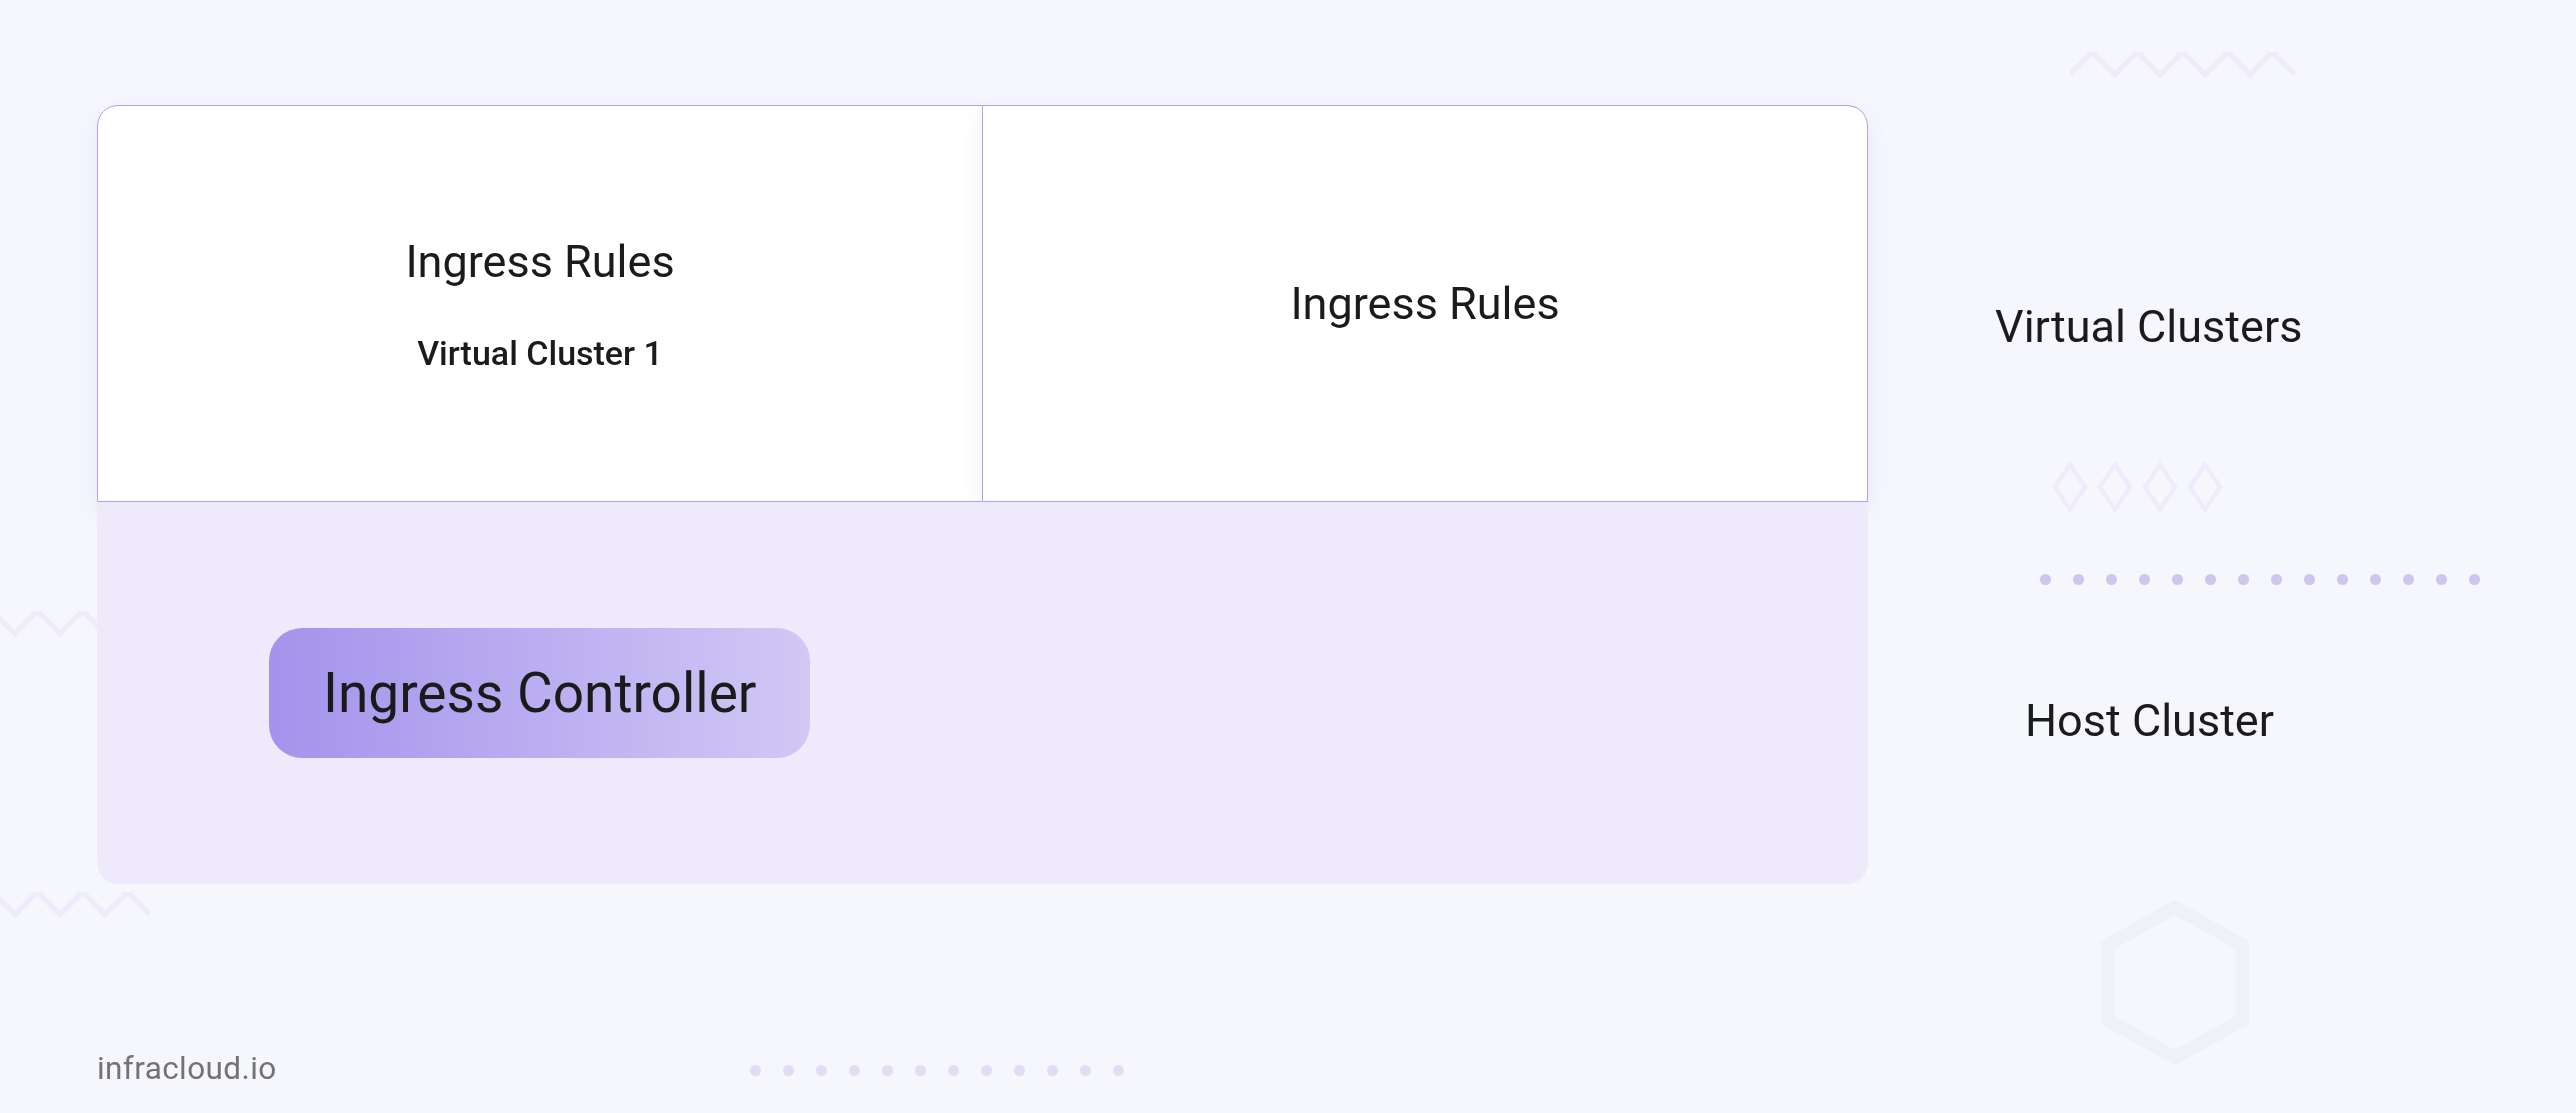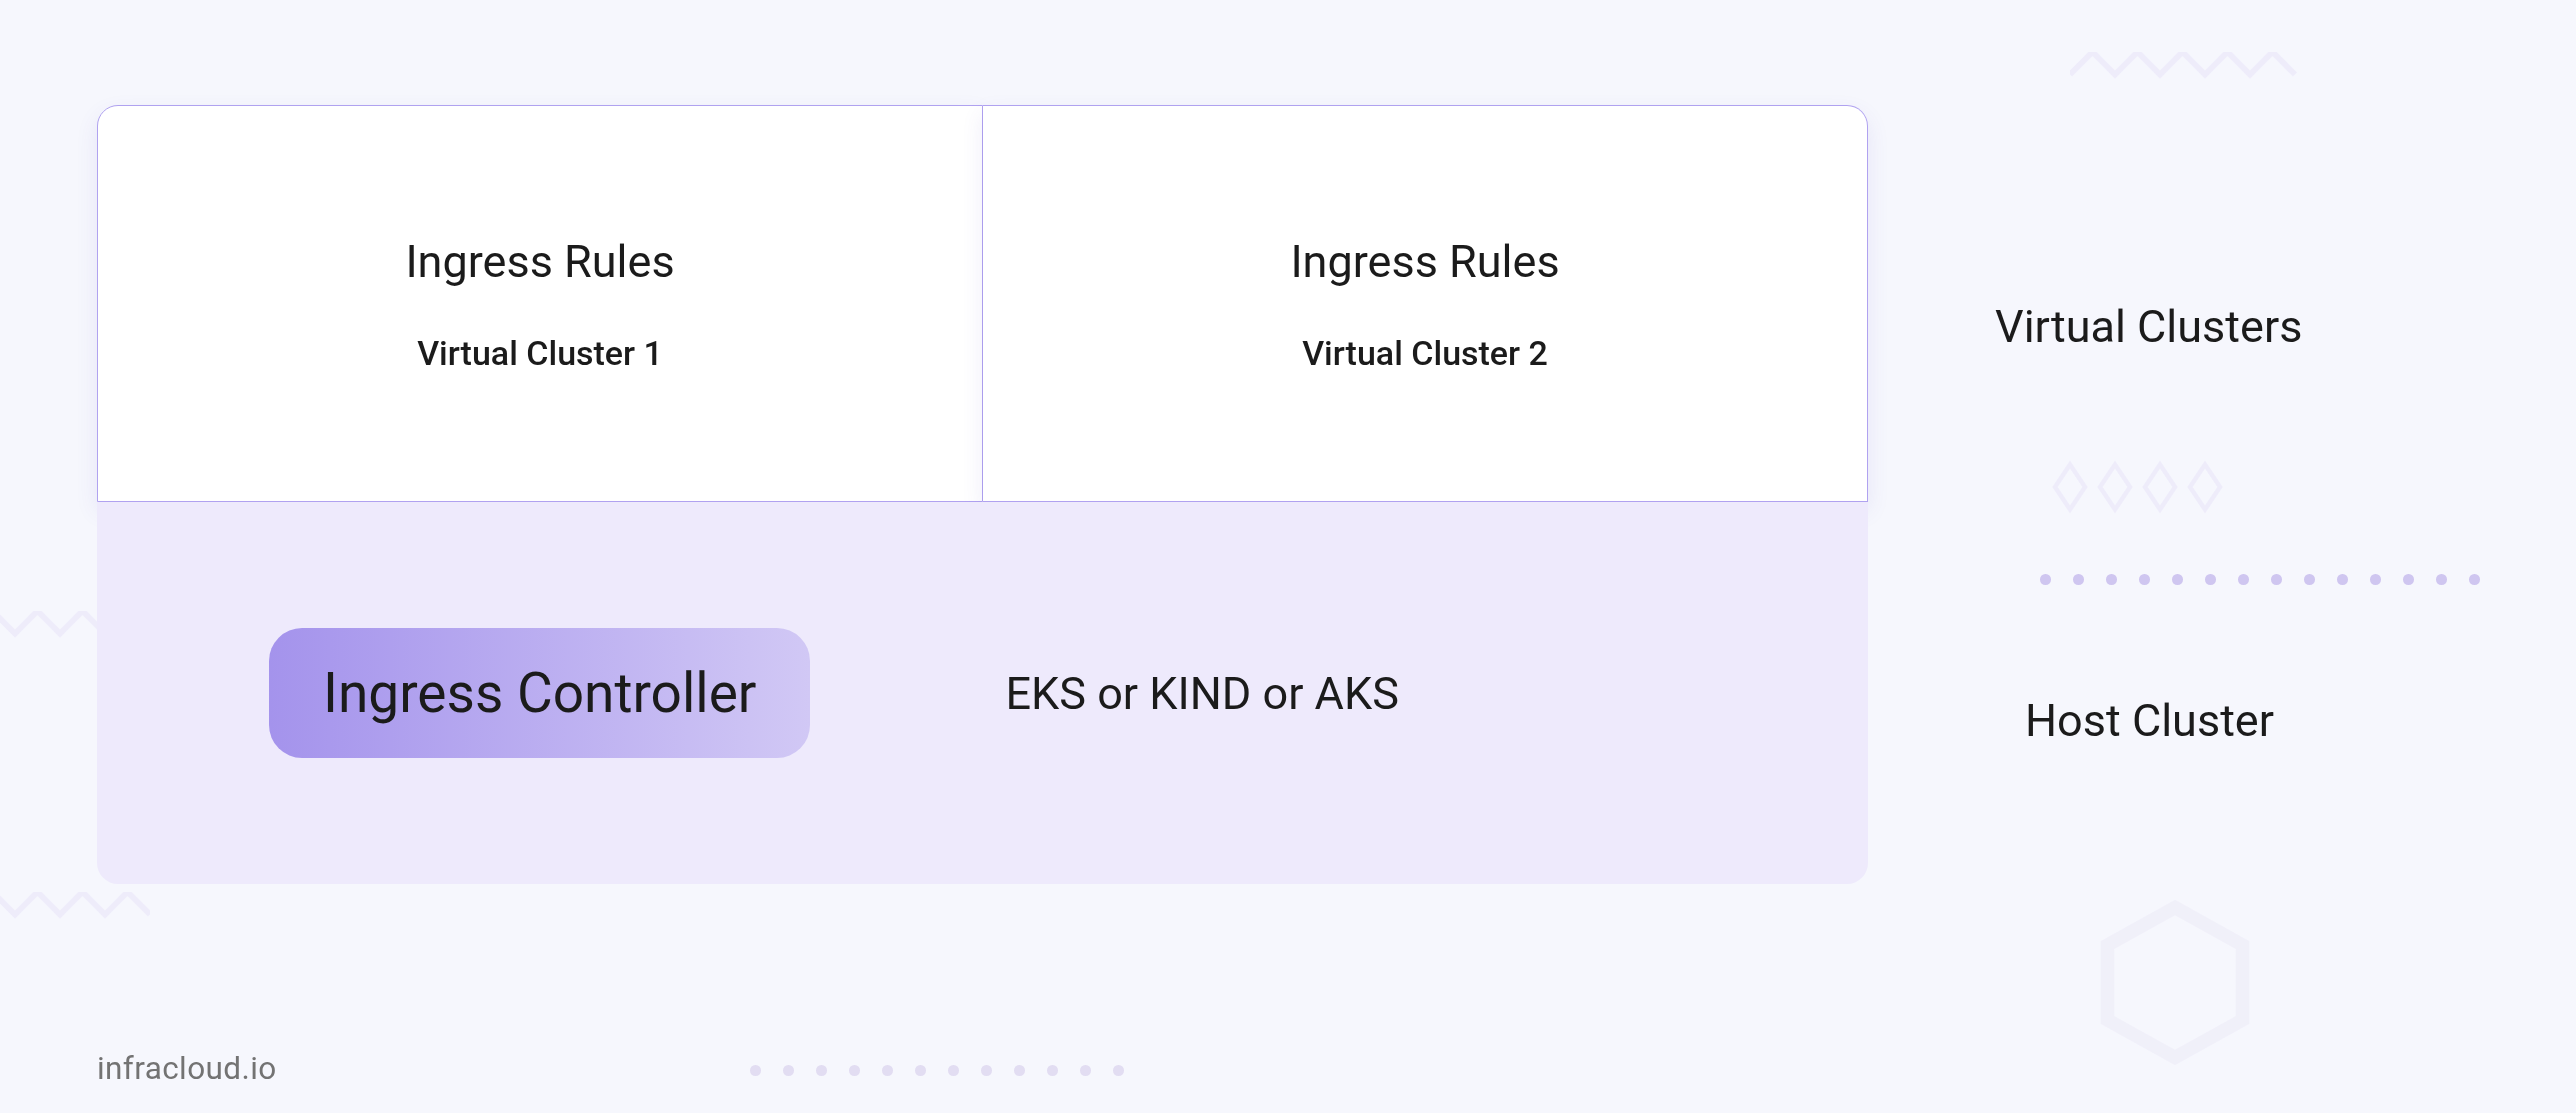--- a/index.html
+++ b/index.html
@@ -159,21 +159,20 @@
       </svg>
   </div>
 
   <div class="vc-row">
     <div class="vc-box">
       <div class="vc-ingress">Ingress Rules</div>
       <div class="vc-name">Virtual Cluster 1</div>
     </div>
     <div class="vc-box">
       <div class="vc-ingress">Ingress Rules</div>
-      <div class="vc-name">Virtual Cluster 2</div>
     </div>
   </div>
 
   <div class="side-label vc">Virtual Clusters</div>
 
   <div class="dot-row a">
     <span class="dot"></span>
       <span class="dot"></span>
       <span class="dot"></span>
       <span class="dot"></span>
@@ -200,21 +199,20 @@
       <span class="dot"></span>
       <span class="dot"></span>
     <span class="dot"></span>
       <span class="dot"></span>
       <span class="dot"></span>
       <span class="dot"></span>
   </div>
 
   <div class="host-panel">
     <div class="ingress-pill">Ingress Controller</div>
-    <div class="host-text">EKS or KIND or AKS</div>
   </div>
 
   <div class="side-label host">Host Cluster</div>
 
   <div class="dot-row c">
     <span class="dot"></span>
       <span class="dot"></span>
       <span class="dot"></span>
       <span class="dot"></span>
       <span class="dot"></span>

